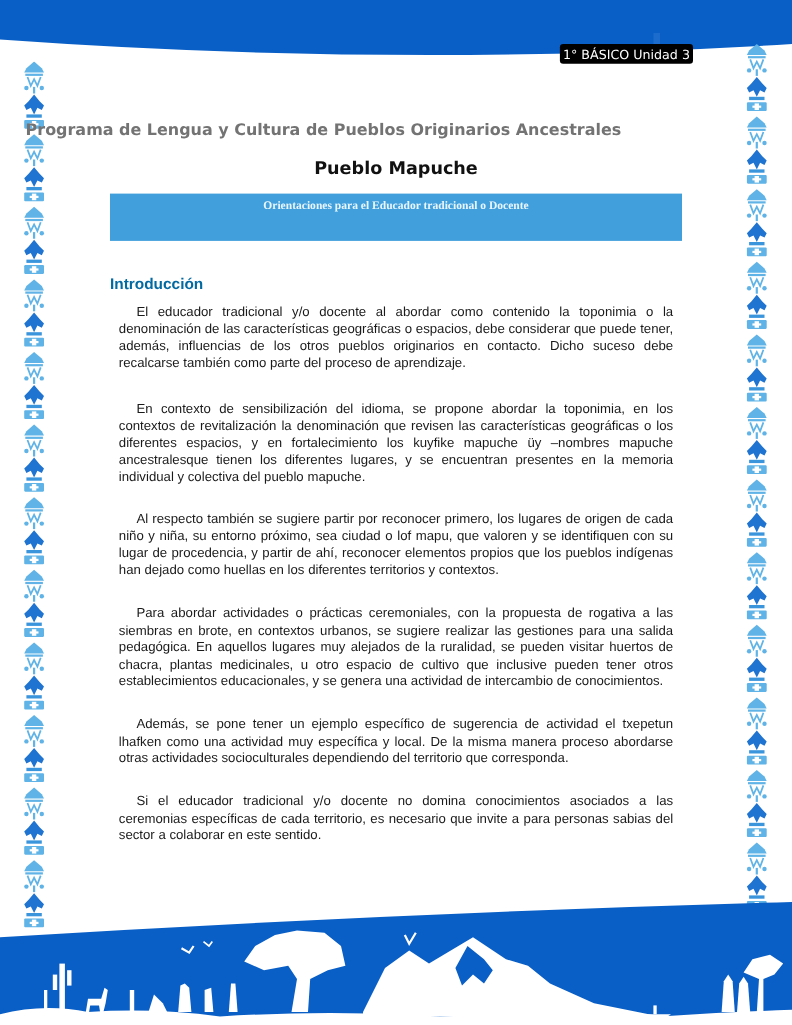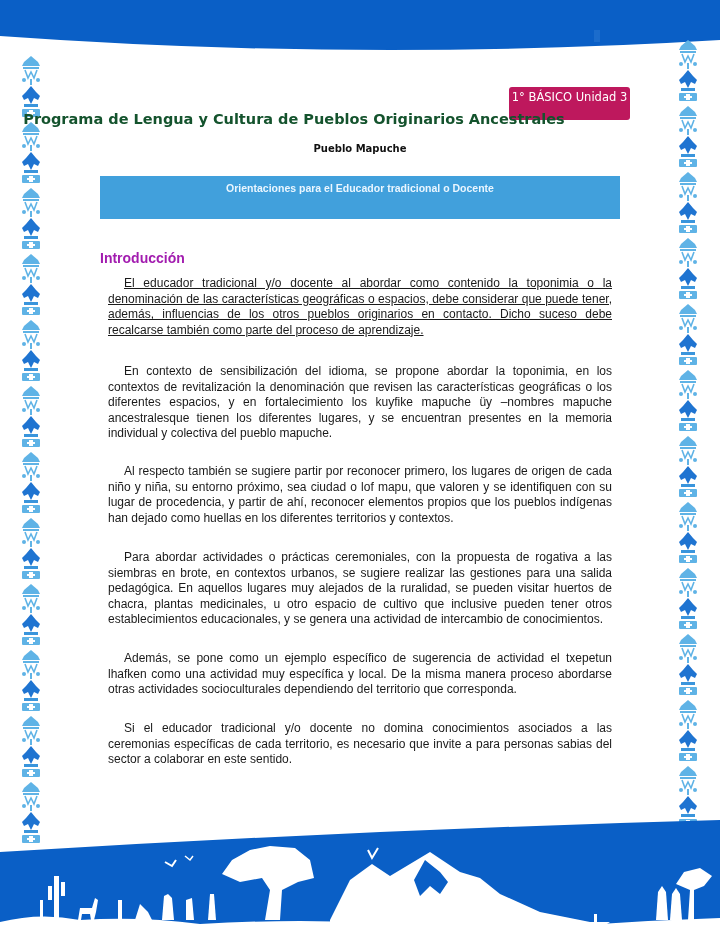--- a/index.html
+++ b/index.html
@@ -9,56 +9,56 @@
       font-family: "Liberation Sans", sans-serif;
       color: #1a1a1a;
     }
     
     .top-band {
       position: absolute; left: 0; top: 0; width: 720px; height: 60px;
       background: #0a5fc6;
     }
     .top-band svg { position: absolute; left: 0; top: 0; }
     .unit-badge {
-      position: absolute; left: 509px; top: 40px; width: 121px; height: 33px;
-      background: #be185d; border-radius: 3px;
+      position: absolute; left: 509px; top: 40px; width: 121px; height: 18px;
+      background: #000000; border-radius: 3px;
       color: #ffffff; font-family: "DejaVu Sans", sans-serif; font-size: 11.5px;
-      line-height: 21px; text-align: center; margin-top: 47px;
+      line-height: 21px; text-align: center;
     }
     .badge-stem {
       position: absolute; left: 594px; top: 30px; width: 6px; height: 12px; background: #1b6ccc;
     }
     
     .border-strip {
       position: absolute; top: 56px; width: 22px; height: 790px;
     }
     .border-left { left: 20px; }
     .border-right { left: 677px; }
     
     .doc-title {
       position: absolute; left: 0; width: 588px; top: 111px;
       text-align: center; font-family: "DejaVu Sans", sans-serif;
-      font-weight: bold; font-size: 14.5px; color: #14532d;
+      font-weight: bold; font-size: 14.5px; color: #737373;
     }
     .doc-subtitle {
       position: absolute; left: 0; width: 720px; top: 143px;
       text-align: center; font-family: "DejaVu Sans", sans-serif;
-      font-weight: bold; font-size: 10px; color: #111;
+      font-weight: bold; font-size: 16px; color: #111;
     }
     .section-banner {
       position: absolute; left: 100px; top: 176px; width: 520px; height: 43px;
       background: #41a0dc;
     }
     .section-banner span {
       display: block; text-align: center; margin-top: 6px;
-      color: #eaf6ff; font-family: Liberation Sans, sans-serif; font-weight: bold; font-size: 10.5px;
+      color: #eaf6ff; font-family: Liberation Serif, serif; font-weight: bold; font-size: 10.5px;
     }
     .intro-heading {
       position: absolute; left: 100px; top: 250px;
-      color: #a21caf; font-weight: bold; font-size: 14px;
+      color: #0369a1; font-weight: bold; font-size: 14px;
     }
     .body-text {
       position: absolute; left: 108px; width: 504px;
       font-size: 12px; line-height: 15.6px; text-align: justify;
       text-indent: 16px; margin: 0; color: #1a1a1a;
     }
     .body-text b { font-weight: normal; }
     
     .bottom-scene { position: absolute; left: 0; top: 820px; width: 720px; height: 112px; }
   </style>
@@ -124,29 +124,29 @@
 
 <div class="doc-title">Programa de Lengua y Cultura de Pueblos Originarios Ancestrales</div>
 <div class="doc-subtitle">Pueblo Mapuche</div>
 
 <div class="section-banner">
   <span>Orientaciones para el Educador tradicional o Docente</span>
 </div>
 
 <div class="intro-heading">Introducción</div>
 
-<p class="body-text" style="top:276px;text-decoration:underline;"><span>El educador tradicional y/o docente al abordar como contenido la toponimia o la denominación de las características geográficas o espacios, debe considerar que puede tener, además, influencias de los otros pueblos originarios en contacto. Dicho suceso debe recalcarse también como parte del proceso de aprendizaje.</span></p>
+<p class="body-text" style="top:276px;"><span>El educador tradicional y/o docente al abordar como contenido la toponimia o la denominación de las características geográficas o espacios, debe considerar que puede tener, además, influencias de los otros pueblos originarios en contacto. Dicho suceso debe recalcarse también como parte del proceso de aprendizaje.</span></p>
 
 <p class="body-text" style="top:364px;"><span>En contexto de sensibilización del idioma, se propone abordar la toponimia, en los contextos de revitalización la denominación que revisen las características geográficas o los diferentes espacios, y en fortalecimiento los </span><b>kuyfike mapuche üy</b><span> –nombres mapuche ancestralesque tienen los diferentes lugares, y se encuentran presentes en la memoria individual y colectiva del pueblo mapuche.</span></p>
 
 <p class="body-text" style="top:464px;"><span>Al respecto también se sugiere partir por reconocer primero, los lugares de origen de cada niño y niña, su entorno próximo, sea ciudad o l</span><b>of mapu</b><span>, que valoren y se identifiquen con su lugar de procedencia, y partir de ahí, reconocer elementos propios que los pueblos indígenas han dejado como huellas en los diferentes territorios y contextos.</span></p>
 
 <p class="body-text" style="top:550px;"><span>Para abordar actividades o prácticas ceremoniales, con la propuesta de rogativa a las siembras en brote, en contextos urbanos, se sugiere realizar las gestiones para una salida pedagógica. En aquellos lugares muy alejados de la ruralidad, se pueden visitar huertos de chacra, plantas medicinales, u otro espacio de cultivo que inclusive pueden tener otros establecimientos educacionales, y se genera una actividad de intercambio de conocimientos.</span></p>
 
-<p class="body-text" style="top:651px;"><span>Además, se pone como un ejemplo específico de sugerencia de actividad el </span><b>txepetun lhafken</b><span> como una actividad muy específica y local. De la misma manera proceso abordarse otras actividades socioculturales dependiendo del territorio que corresponda.</span></p>
+<p class="body-text" style="top:651px;"><span>Además, se pone tener un ejemplo específico de sugerencia de actividad el </span><b>txepetun lhafken</b><span> como una actividad muy específica y local. De la misma manera proceso abordarse otras actividades socioculturales dependiendo del territorio que corresponda.</span></p>
 
 <p class="body-text" style="top:721px;"><span>Si el educador tradicional y/o docente no domina conocimientos asociados a las ceremonias específicas de cada territorio, es necesario que invite a para personas sabias del sector a colaborar en este sentido.</span></p>
 
 <div class="bottom-scene">
   <svg width="720" height="112" viewBox="0 0 720 112">
     <path d="M0,32 Q360,10 720,0 L720,112 L0,112 Z" fill="#0a5fc6"></path>
 
     <path d="M0,112 L0,102 Q40,92 80,100 Q140,96 200,104 Q300,98 400,104 Q500,100 600,104 Q660,100 720,98 L720,112 Z" fill="#ffffff"></path>
 
     <rect x="54" y="56" width="5" height="46" fill="#fff"></rect>

